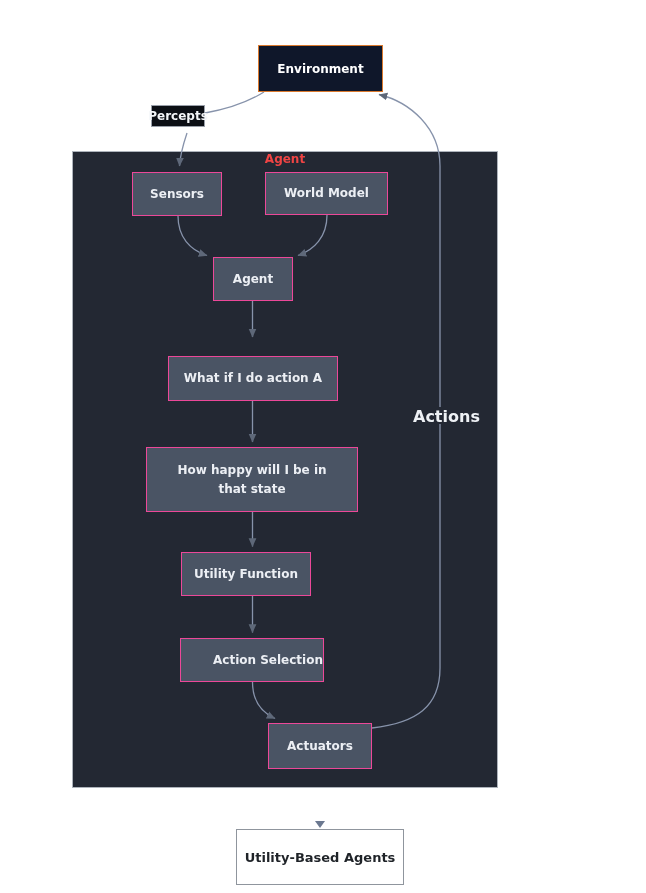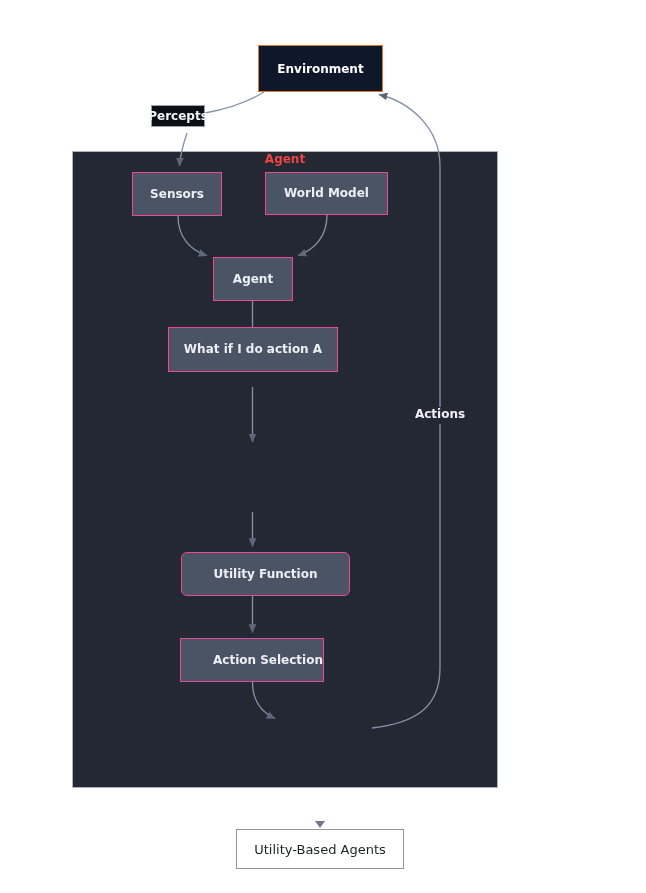--- a/index.html
+++ b/index.html
@@ -23,46 +23,46 @@
   }
   .node-environment{
     left:258px;top:45px;width:125px;height:47px;
     background:#0f172a;border:1px solid #db7a2e;color:#ffffff;z-index:3;
     display:flex;align-items:center;justify-content:center;
     font-size:12px;font-weight:600;
   }
   .node-sensors{left:132px;top:172px;width:90px;height:44px;}
   .node-world-model{left:265px;top:172px;width:123px;height:43px;align-items:center;}
   .node-state{left:213px;top:257px;width:80px;height:44px;}
-  .node-what-if{left:168px;top:327px;width:170px;height:45px;}
+  .node-what-if{left:168px;top:356px;width:170px;height:45px;}
   .node-how-happy{left:146px;top:447px;width:212px;height:65px;padding:0 15px;}
-  .node-utility{left:181px;top:552px;width:169px;height:44px;border-radius:6px;}
+  .node-utility{left:181px;top:552px;width:130px;height:44px;}
   .node-action-sel{left:180px;top:638px;width:144px;height:44px;padding-left:32px;}
   .node-actuators{left:268px;top:723px;width:104px;height:46px;}
   
   .label-percepts{
     left:151px;top:105px;width:54px;height:22px;
     background:#0c0f15;border:1px solid #9aa0aa;color:#f4f6f9;
     display:flex;align-items:center;justify-content:center;
     font-size:12px;font-weight:600;z-index:4;
   }
   .label-agent{
     left:252px;top:152px;width:66px;height:15px;text-align:center;
     color:#ef4444;font-size:12px;font-weight:600;z-index:3;
   }
   .label-actions{
     left:413px;top:407px;width:54px;height:17px;text-align:center;
-    background:#232833;color:#eef1f5;font-size:12px;font-weight:600;z-index:3;
+    background:#232833;color:#eef1f5;font-size:16px;font-weight:600;z-index:3;
   }
   
   .footer-box{
-    left:236px;top:829px;width:168px;height:40px;
+    left:236px;top:829px;width:168px;height:56px;
     background:#ffffff;border:1px solid #8f959d;color:#1f2328;
     display:flex;align-items:center;justify-content:center;
-    font-size:13px;z-index:3;
+    font-size:13px;z-index:3;font-weight:bold;
   }
 </style>
 </head>
 <body>
 
 <div class="canvas">
 
   <div class="abs agent-container"></div>
 
   <svg class="abs wires" width="646" height="893" viewBox="0 0 646 893" xmlns="http://www.w3.org/2000/svg">
@@ -122,27 +122,33 @@
   </div>
 
   <div class="abs node node-state">
     <span>Agent</span>
   </div>
 
   <div class="abs node node-what-if">
     <span>What if I do action A</span>
   </div>
 
+  <div class="abs node node-how-happy">
+    <span>How happy will I be in that state</span>
+  </div>
 
   <div class="abs node node-utility">
     <span>Utility Function</span>
   </div>
 
   <div class="abs node node-action-sel">
     <span>Action Selection</span>
   </div>
 
+  <div class="abs node node-actuators">
+    <span>Actuators</span>
+  </div>
 
   <div class="abs footer-box">
     <span>Utility-Based Agents</span>
   </div>
 
 </div>
 
 </body></html>

